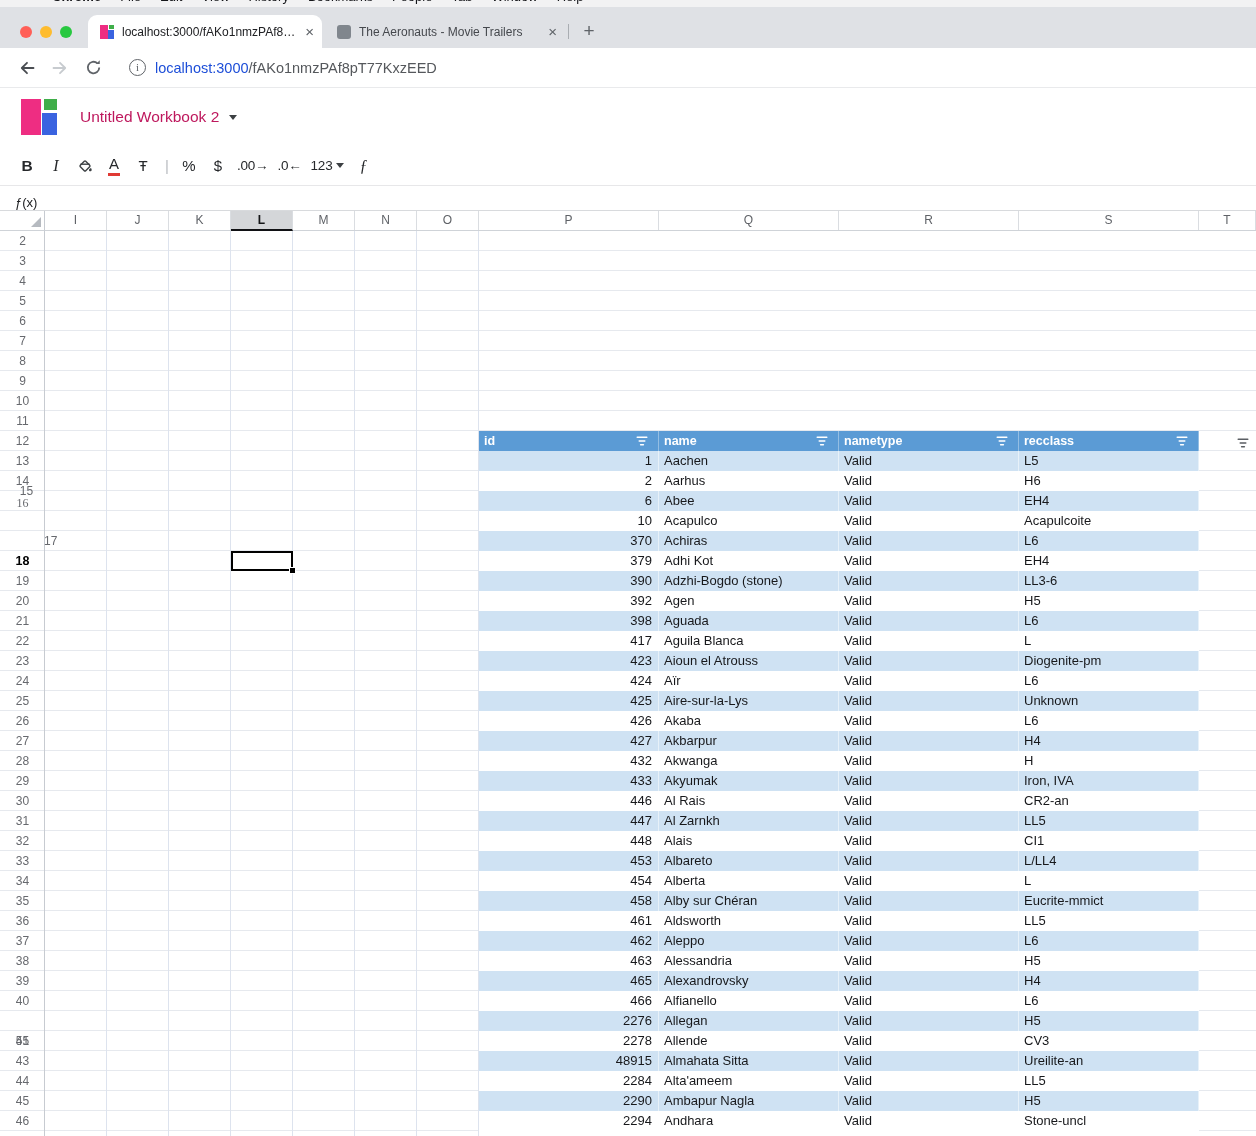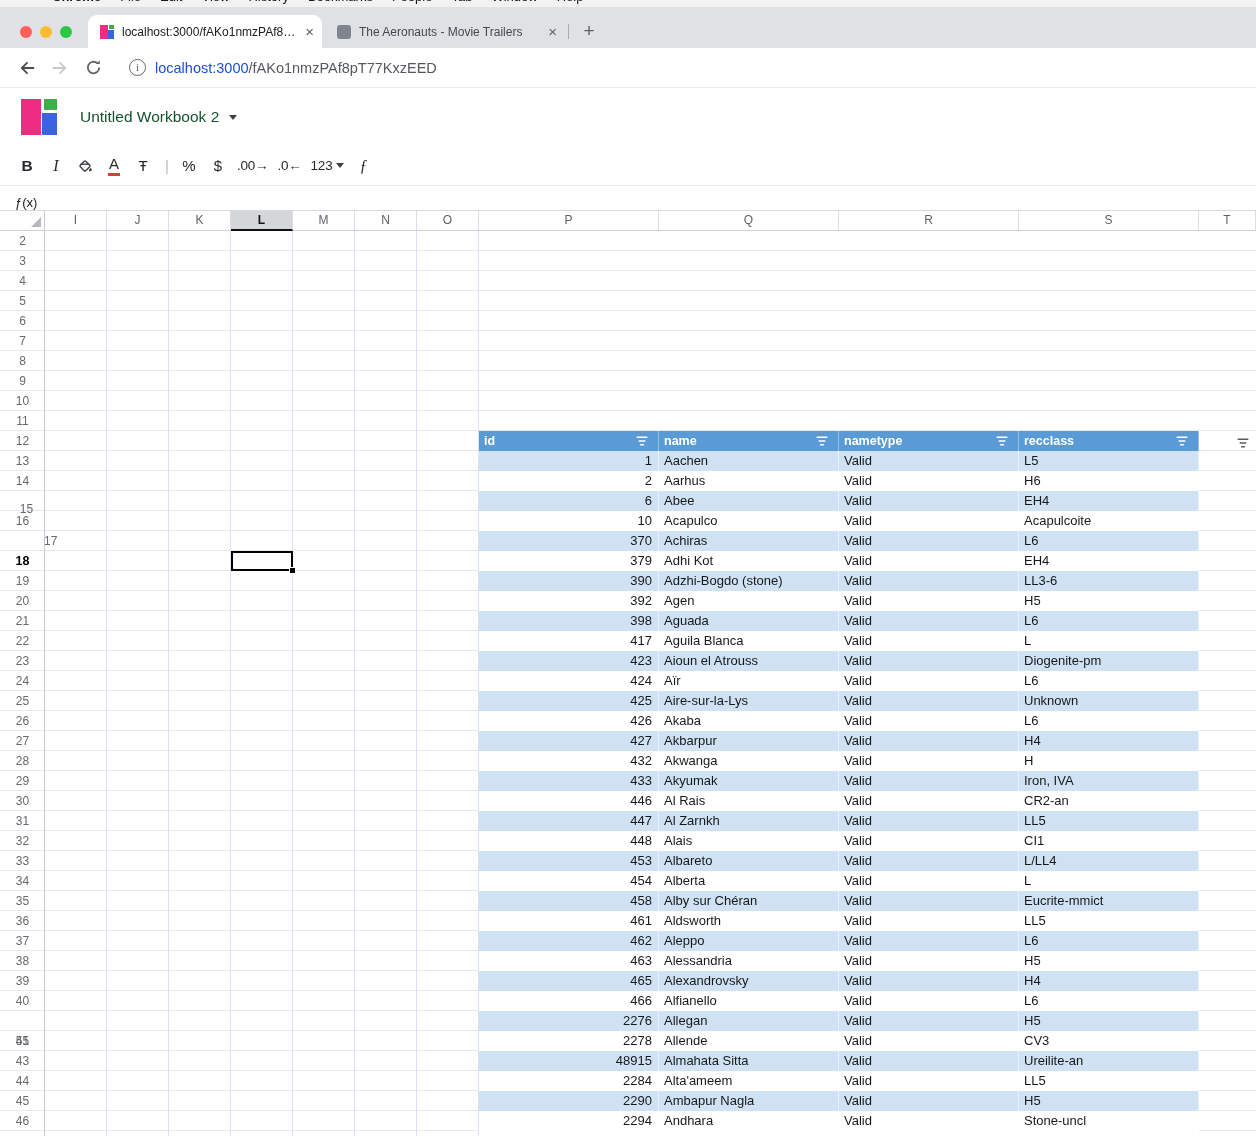--- a/index.html
+++ b/index.html
@@ -44,21 +44,21 @@
   #nav-reload{margin-left:9px}
   #site-info{margin-left:24px;width:17px;height:17px;border:1.6px solid #5f6368;border-radius:50%;display:flex;align-items:center;justify-content:center;flex:none}
   #site-info span{font-size:11px;color:#5f6368;font-family:"Liberation Serif",serif;line-height:1}
   #address{margin-left:9px;font-size:14.5px;white-space:nowrap}
   #url-host{color:#1d4ed8}
   #url-path{color:#55585c}
 
   
   #appheader{position:absolute;left:0;top:88px;width:100%;height:58px;background:#fff;display:flex;align-items:center}
   #app-logo{width:36px;height:36px;margin-left:21px;flex:none}
-  #wb-title{margin-left:23px;font-size:15.5px;color:#14532d}
+  #wb-title{margin-left:23px;font-size:15.5px;color:#be185d}
   #wb-caret{margin-left:10px;width:0;height:0;border-left:4.5px solid transparent;border-right:4.5px solid transparent;border-top:5.5px solid #3c4043}
 
   
   #toolbar{position:absolute;left:0;top:146px;width:100%;height:39px;display:flex;align-items:center;padding-left:17px}
   .tb-btn{display:inline-flex;align-items:center;justify-content:center;min-width:20px;margin-right:9px;font-size:15px;color:#26282b}
   .tb-bold{font-weight:700;font-size:15.5px}
   .tb-ital{font-style:italic;font-family:"Liberation Serif",serif;font-size:16px}
   .tb-underA .tb-label{border-bottom:3px solid #e03a34;padding:0 1px 1px}
   .tb-small{font-size:13.5px;letter-spacing:-0.2px}
   .tb-sep{margin:0 10px 0 3px;color:#b9bcc0;font-size:15px}
@@ -228,22 +228,22 @@
       <div class="row-h" style="top: 60px;">5</div>
       <div class="row-h" style="top: 80px;">6</div>
       <div class="row-h" style="top: 100px;">7</div>
       <div class="row-h" style="top: 120px;">8</div>
       <div class="row-h" style="top: 140px;">9</div>
       <div class="row-h" style="top: 160px;">10</div>
       <div class="row-h" style="top: 180px;">11</div>
       <div class="row-h" style="top: 200px;">12</div>
       <div class="row-h" style="top: 220px;">13</div>
       <div class="row-h" style="top: 240px;">14</div>
-      <div class="row-h" style="top: 268px; padding-left: 8px;">15</div>
-      <div class="row-h" style="top: 280px;">16</div>
+      <div class="row-h" style="top: 250px; padding-left: 8px;">15</div>
+      <div class="row-h" style="top: 262px; font-family: Liberation Serif, serif;">16</div>
       <div class="row-h" style="top: 300px; padding-left: 44px;">17</div>
       <div class="row-h row-sel" style="top: 320px;">18</div>
       <div class="row-h" style="top: 340px;">19</div>
       <div class="row-h" style="top: 360px;">20</div>
       <div class="row-h" style="top: 380px;">21</div>
       <div class="row-h" style="top: 400px;">22</div>
       <div class="row-h" style="top: 420px;">23</div>
       <div class="row-h" style="top: 440px;">24</div>
       <div class="row-h" style="top: 460px;">25</div>
       <div class="row-h" style="top: 480px;">26</div>

